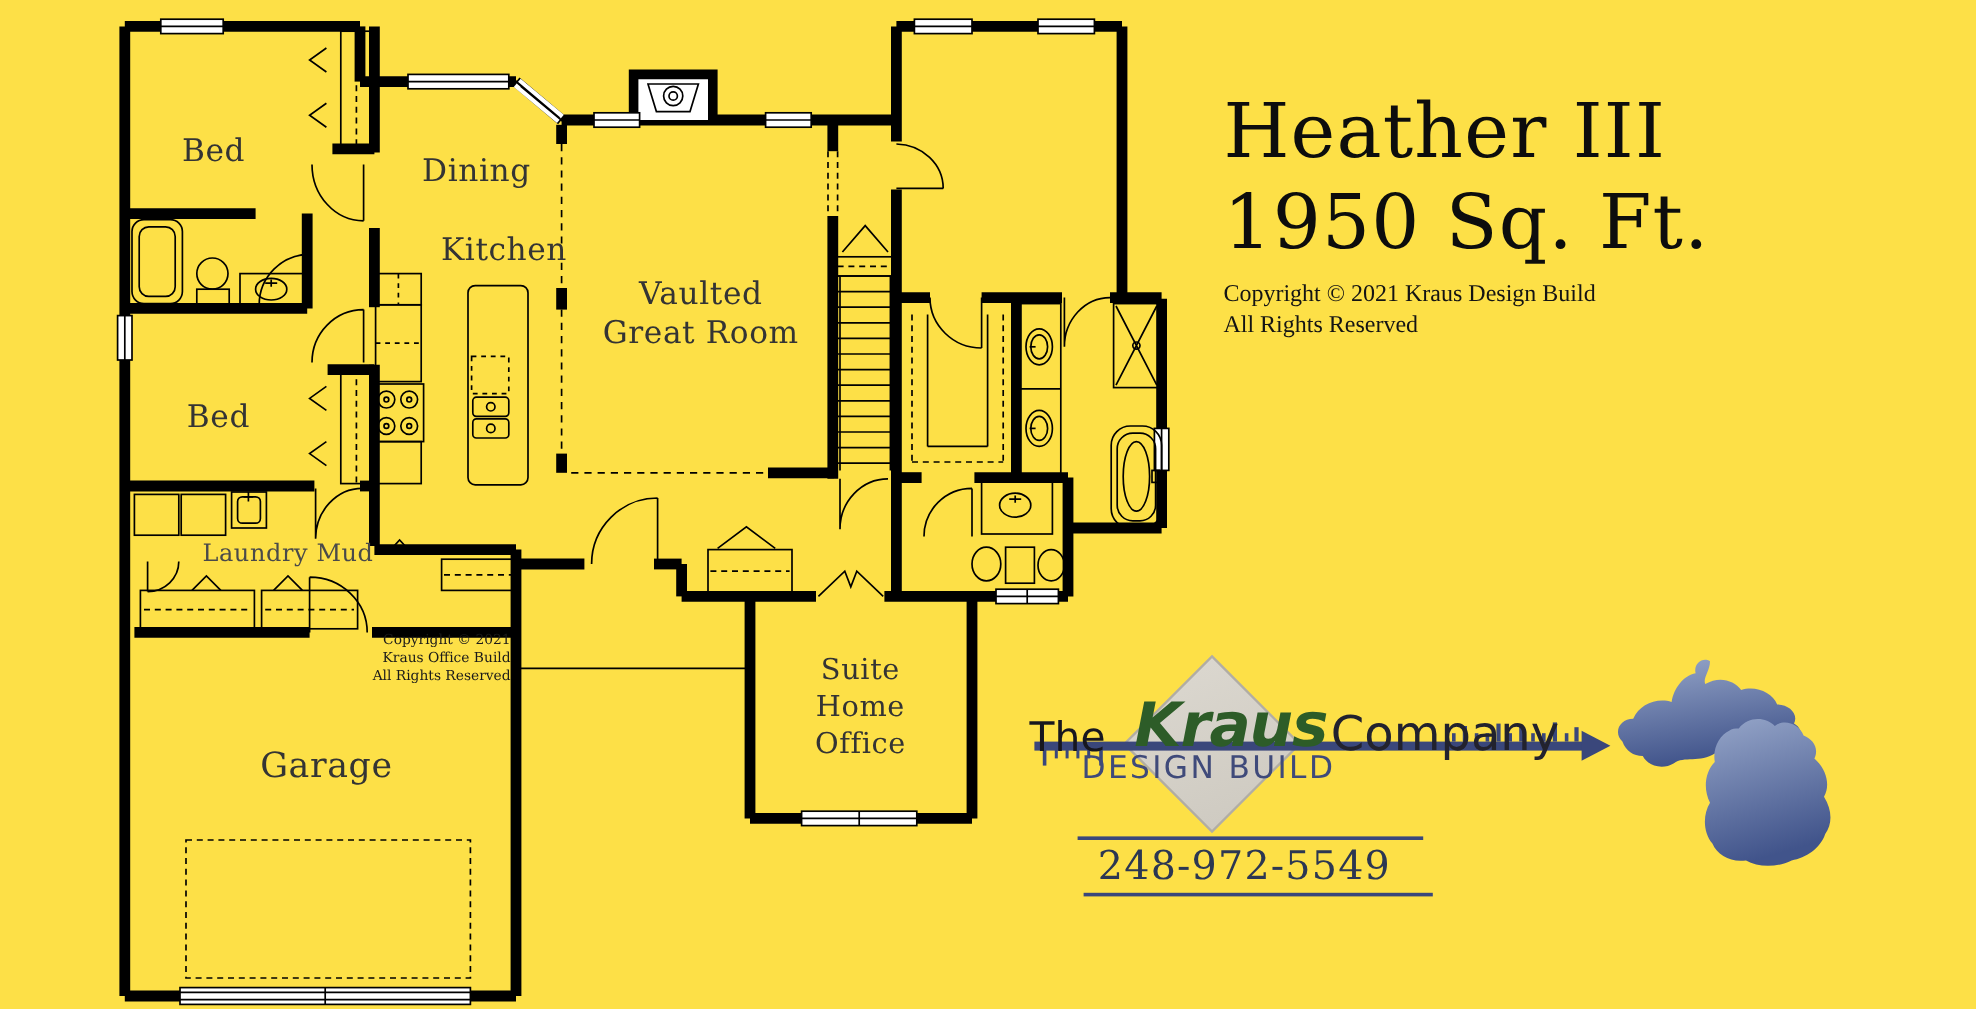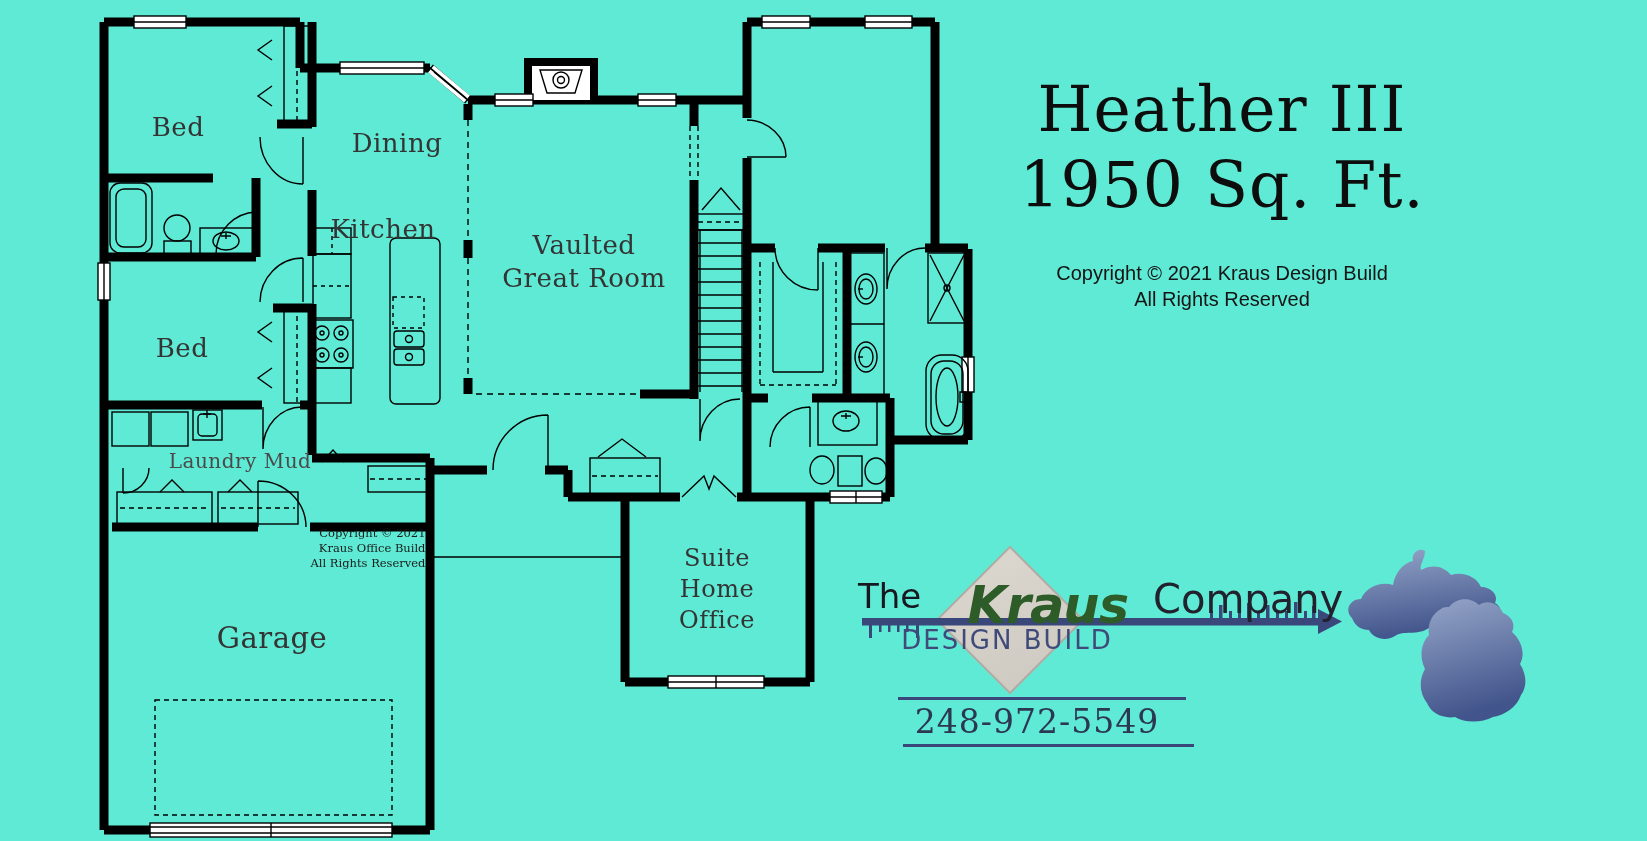--- a/index.html
+++ b/index.html
@@ -1,32 +1,32 @@
 <!DOCTYPE html>
 <html><head>
 <meta charset="utf-8">
 <style>
   html,body{margin:0;padding:0;background:#fff;}
-  .canvas{position:relative;width:1647px;height:841px;background:#5eead4;overflow:hidden;
+  .canvas{position:relative;width:1647px;height:841px;background:#fde047;overflow:hidden;
           font-family:"DejaVu Serif","Liberation Serif",serif;color:#111;}
   svg.plan{position:absolute;left:0;top:0;}
   .room-label{position:absolute;transform:translate(-50%,-50%);text-align:center;
               color:#343434;font-size:26px;letter-spacing:0.5px;white-space:nowrap;line-height:33px;}
   .room-label.small{font-size:20px;color:#4a4a4a;letter-spacing:0.5px;}
   .room-label.big{font-size:29px;}
   .room-label.study{font-size:24px;line-height:31px;}
   .stamp{position:absolute;transform:translate(-50%,-50%);text-align:right;
          font-size:11.5px;line-height:15px;color:#1a1a1a;white-space:nowrap;}
   .title-block{position:absolute;left:1222px;top:72px;transform:translateX(-50%);
-               text-align:center;white-space:nowrap;}
+               text-align:left;white-space:nowrap;}
   .plan-title{font-size:63px;color:#0d0d0d;line-height:76px;letter-spacing:1px;}
-  .plan-copy{font-family:Liberation Sans, sans-serif;font-size:20px;
-             color:#141414;line-height:26px;margin-top:36px;}
-  .logo-text{position:absolute;left:858px;top:576px;display:flex;align-items:flex-start;
-             font-family:"DejaVu Sans","Liberation Sans",sans-serif;white-space:nowrap;gap:22px;}
+  .plan-copy{font-family:Liberation Serif, serif;font-size:20px;
+             color:#141414;line-height:26px;margin-top:8px;}
+  .logo-text{position:absolute;left:858px;top:576px;display:flex;align-items:flex-end;
+             font-family:"DejaVu Sans","Liberation Sans",sans-serif;white-space:nowrap;}
   .logo-the{font-size:34px;color:#17171f;}
   .logo-kraus{font-size:51px;font-weight:bold;font-style:italic;color:#2d5c28;
               margin-left:24px;letter-spacing:-1px;}
   .logo-company{font-size:40px;color:#22222e;margin-left:3px;}
   .logo-tagline{position:absolute;left:1007px;top:640px;transform:translate(-50%,-50%);
                 font-family:"DejaVu Sans","Liberation Sans",sans-serif;font-size:26px;
                 font-weight:500;color:#3f4a7a;letter-spacing:2px;white-space:nowrap;}
   .phone{position:absolute;left:1037px;top:721px;transform:translate(-50%,-50%);
          font-size:33px;color:#2c3752;letter-spacing:1px;white-space:nowrap;}
   .phone-line{position:absolute;height:3px;background:#3a477b;}
@@ -301,21 +301,21 @@
       <path d="M1449,607 C1457,597 1471,597 1479,605 C1487,599 1499,603 1503,613
                C1511,616 1516,624 1512,632 C1521,640 1526,653 1520,664 C1527,675 1527,687 1521,695
                C1517,707 1505,715 1493,717 C1481,723 1465,723 1455,717 C1443,719 1431,713 1427,703
                C1419,693 1419,679 1425,669 C1419,657 1421,643 1429,635 C1427,623 1433,613 1441,609
                C1443,607 1446,607 1449,607 Z"></path>
     </g>
   </svg>
 
   <div class="room-label" style="left:178px;top:127px;">Bed</div>
   <div class="room-label" style="left:397px;top:143px;">Dining</div>
-  <div class="room-label" style="left:383px;top:209px;margin-top:20px;">Kitchen</div>
+  <div class="room-label" style="left:420px;top:209px;">Kitchen</div>
   <div class="room-label" style="left:584px;top:262px;">
     <div>Vaulted</div>
     <div>Great Room</div>
   </div>
   <div class="room-label" style="left:182px;top:348px;">Bed</div>
   <div class="room-label small" style="left:240px;top:461px;">Laundry Mud</div>
   <div class="room-label big" style="left:272px;top:638px;">Garage</div>
   <div class="room-label study" style="left:717px;top:589px;">
     <div>Suite</div>
     <div>Home</div>

